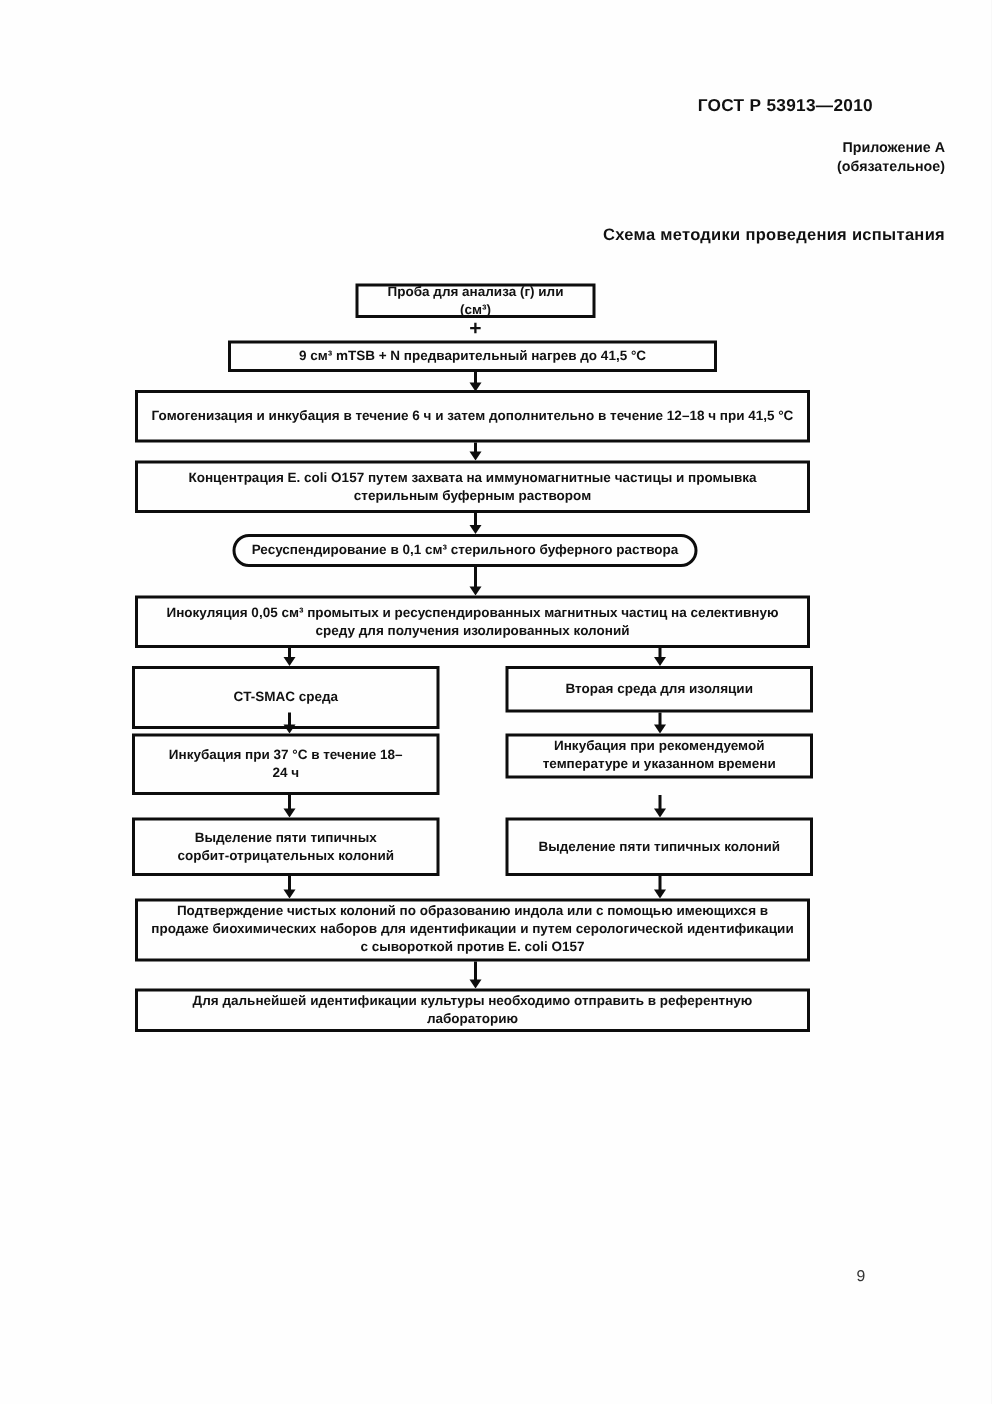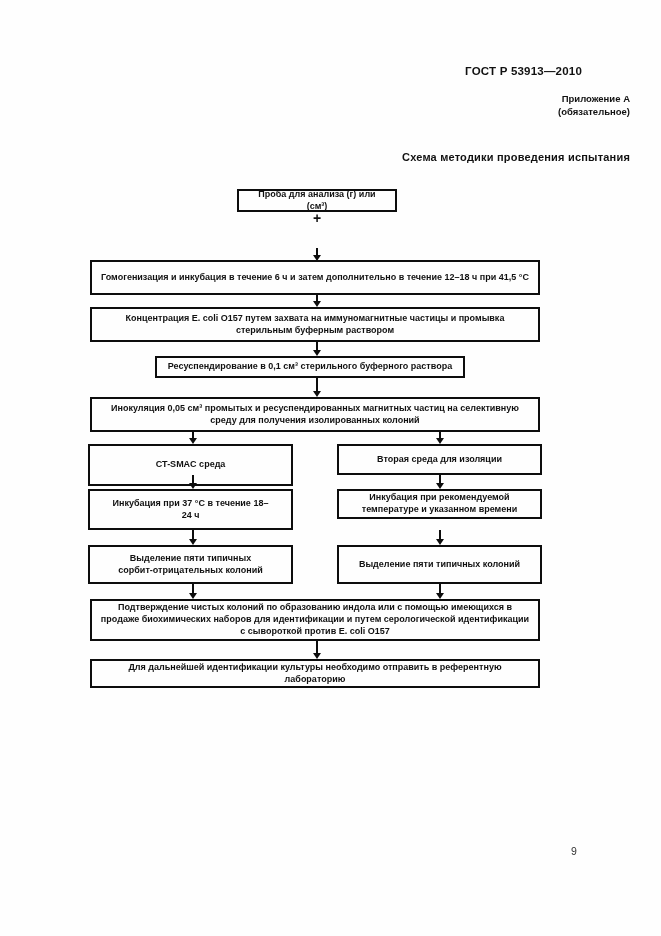--- a/index.html
+++ b/index.html
@@ -102,41 +102,42 @@
     <div>Приложение А</div>
     <div>(обязательное)</div>
   </div>
 
   <div class="centered scheme-title">Схема методики проведения испытания</div>
 
   <div class="fbox" style="left:237px; top:189px; width:160px; height:23px;">Проба для анализа (г) или (см³)</div>
 
   <div class="plus-sign" style="left:237px; top:211px; width:160px;">+</div>
 
+  <div class="fbox" style="left:152px; top:227px; width:326px; height:21px;">9 см³ mTSB + N предварительный нагрев до 41,5 °С</div>
 
   <div class="flow-arrow" style="left:312px; top:248px; height:13px;">
     <div class="line"></div>
       <div class="head"></div>
   </div>
 
   <div class="fbox" style="left:90px; top:260px; width:450px; height:35px;">Гомогенизация и инкубация в течение 6 ч и затем дополнительно в течение 12–18 ч при 41,5 °С</div>
 
   <div class="flow-arrow" style="left:312px; top:295px; height:12px;">
     <div class="line"></div>
       <div class="head"></div>
   </div>
 
   <div class="fbox" style="left:90px; top:307px; width:450px; height:35px;">Концентрация E. coli O157 путем захвата на иммуномагнитные частицы и промывка стерильным буферным раствором</div>
 
   <div class="flow-arrow" style="left:312px; top:342px; height:14px;">
     <div class="line"></div>
       <div class="head"></div>
   </div>
 
-  <div class="fbox" style="left:155px; top:356px; width:310px; height:22px;">Ресуспендирование в 0,1 см³ стерильного буферного раствора</div>
+  <div class="fbox" style="left:155px; top:356px; width:310px; height:22px;border-radius:11px;">Ресуспендирование в 0,1 см³ стерильного буферного раствора</div>
 
   <div class="flow-arrow" style="left:312px; top:378px; height:19px;">
     <div class="line"></div>
       <div class="head"></div>
   </div>
 
   <div class="fbox" style="left:90px; top:397px; width:450px; height:35px;">Инокуляция 0,05 см³ промытых и ресуспендированных магнитных частиц на селективную среду для получения изолированных колоний</div>
 
   <div class="flow-arrow" style="left:188px; top:432px; height:12px;">
     <div class="line"></div>

